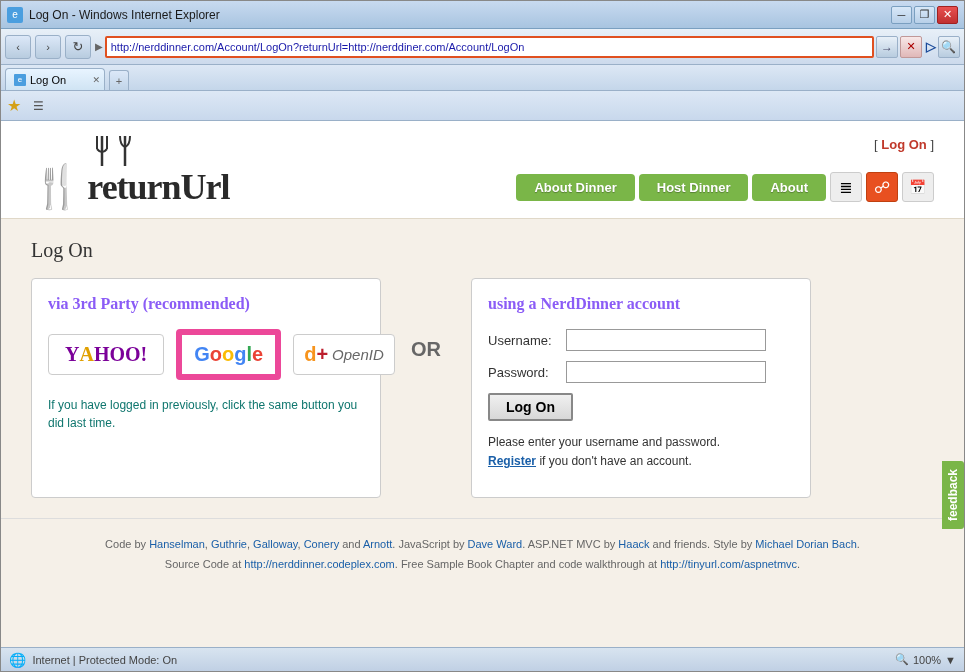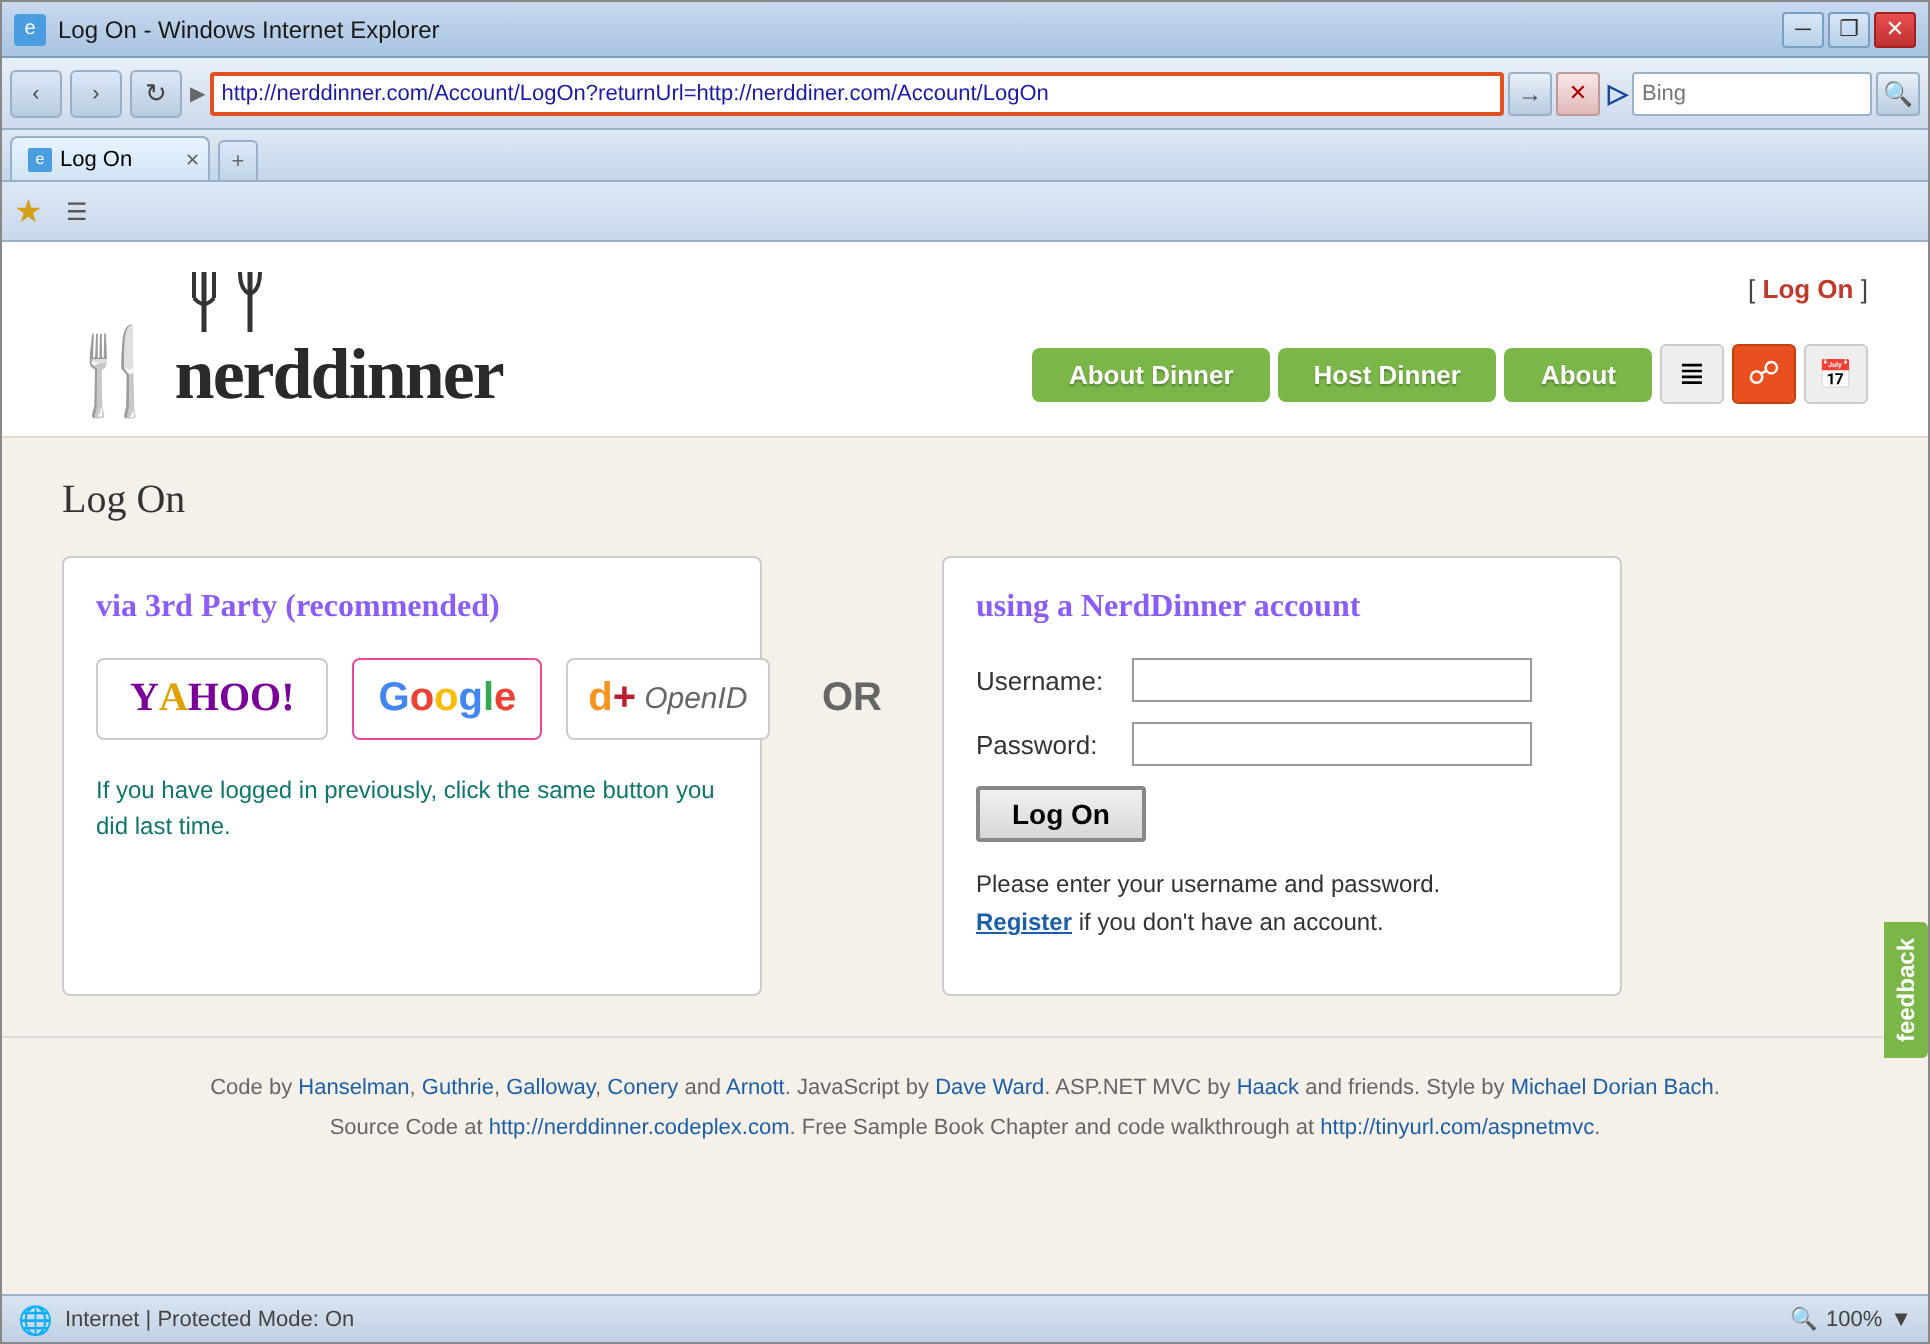--- a/index.html
+++ b/index.html
@@ -65,21 +65,21 @@
     
     .panel-3rdparty { border: 1px solid #ccc; border-radius: 4px; padding: 16px; background: white; width: 350px; min-height: 220px; }
     .panel-title { font-size: 16px; color: #8b5cf6; margin-bottom: 16px; font-weight: bold; font-family: Georgia, serif; }
 
     .provider-buttons { display: flex; gap: 12px; margin-bottom: 16px; align-items: center; }
     .yahoo-btn { border: 1px solid #ccc; border-radius: 4px; padding: 8px 16px; background: white; cursor: pointer; font-family: Georgia, serif; font-size: 20px; font-weight: bold; display: flex; align-items: center; }
     .yahoo-y { color: #7b0099; }
     .yahoo-exclaim { color: #e0a000; }
     .yahoo-rest { color: #7b0099; }
 
-    .google-btn { border: 1px solid #ec4899; border-radius: 4px; padding: 8px 12px; background: white; cursor: pointer; font-family: Arial, sans-serif; font-size: 20px; font-weight: bold; }
+    .google-btn { border: 6px solid #ec4899; border-radius: 4px; padding: 8px 12px; background: white; cursor: pointer; font-family: Arial, sans-serif; font-size: 20px; font-weight: bold; }
     .g-blue { color: #4285f4; }
     .g-red { color: #ea4335; }
     .g-yellow { color: #fbbc05; }
     .g-green { color: #34a853; }
     .g-red2 { color: #ea4335; }
 
     .openid-btn { border: 1px solid #ccc; border-radius: 4px; padding: 8px 10px; background: white; cursor: pointer; display: flex; align-items: center; gap: 4px; }
     .openid-text { color: #666; font-size: 15px; font-style: italic; }
 
     .provider-note { font-size: 12px; color: #0f766e; line-height: 1.5; }
@@ -140,21 +140,20 @@
     <div class="nav-btn">›</div>
     <div class="nav-btn" style="font-size:13px;">↻</div>
     <div class="address-bar-wrap">
       <span class="address-icon">▶</span>
       <input class="address-bar" type="text" value="http://nerddinner.com/Account/LogOn?returnUrl=http://nerddiner.com/Account/LogOn" style="">
       <div class="go-btn">→</div>
       <div class="stop-btn">✕</div>
     </div>
     <div class="search-wrap">
       <span class="search-label" style="color:#1a4a9a; font-weight:bold; font-size:13px;">▷</span>
-      <input class="search-input" type="text" placeholder="Bing" style="">
       <div class="search-btn" style="font-size:12px; color:#444;">🔍</div>
     </div>
   </div>
 
   <div class="tab-bar">
     <div class="tab">
       <div class="tab-favicon">e</div>
       <span>Log On</span>
       <span class="tab-close">✕</span>
     </div>
@@ -174,21 +173,21 @@
           <div class="logo-fork-knife" style="font-family: serif; font-size: 42px; letter-spacing: -4px; color:#222; line-height:1;">🍴</div>
           <div style="display:flex; flex-direction:column; align-items:flex-start;">
             <svg width="55" height="45">
               <line x1="15" y1="5" x2="15" y2="35" stroke="#333" stroke-width="2.5"></line>
               <line x1="10" y1="5" x2="10" y2="18" stroke="#333" stroke-width="2"></line>
               <line x1="20" y1="5" x2="20" y2="18" stroke="#333" stroke-width="2"></line>
               <path d="M10 18 Q15 24 20 18" fill="none" stroke="#333" stroke-width="2"></path>
               <line x1="38" y1="5" x2="38" y2="35" stroke="#333" stroke-width="2.5"></line>
               <path d="M33 5 Q33 14 38 16 Q43 14 43 5" fill="none" stroke="#333" stroke-width="2"></path>
             </svg>
-            <span class="logo-text" style="margin-top:-10px;">nerddinner</span>
+            <span class="logo-text" style="margin-top:-10px;">returnUrl</span>
           </div>
         </div>
         <div class="header-right">
           <div class="login-link">
             <span>[</span>
             <a href="#">Log On</a>
             <span>]</span>
           </div>
           <div class="nav-buttons">
             <button class="nav-btn-green">About Dinner</button>

